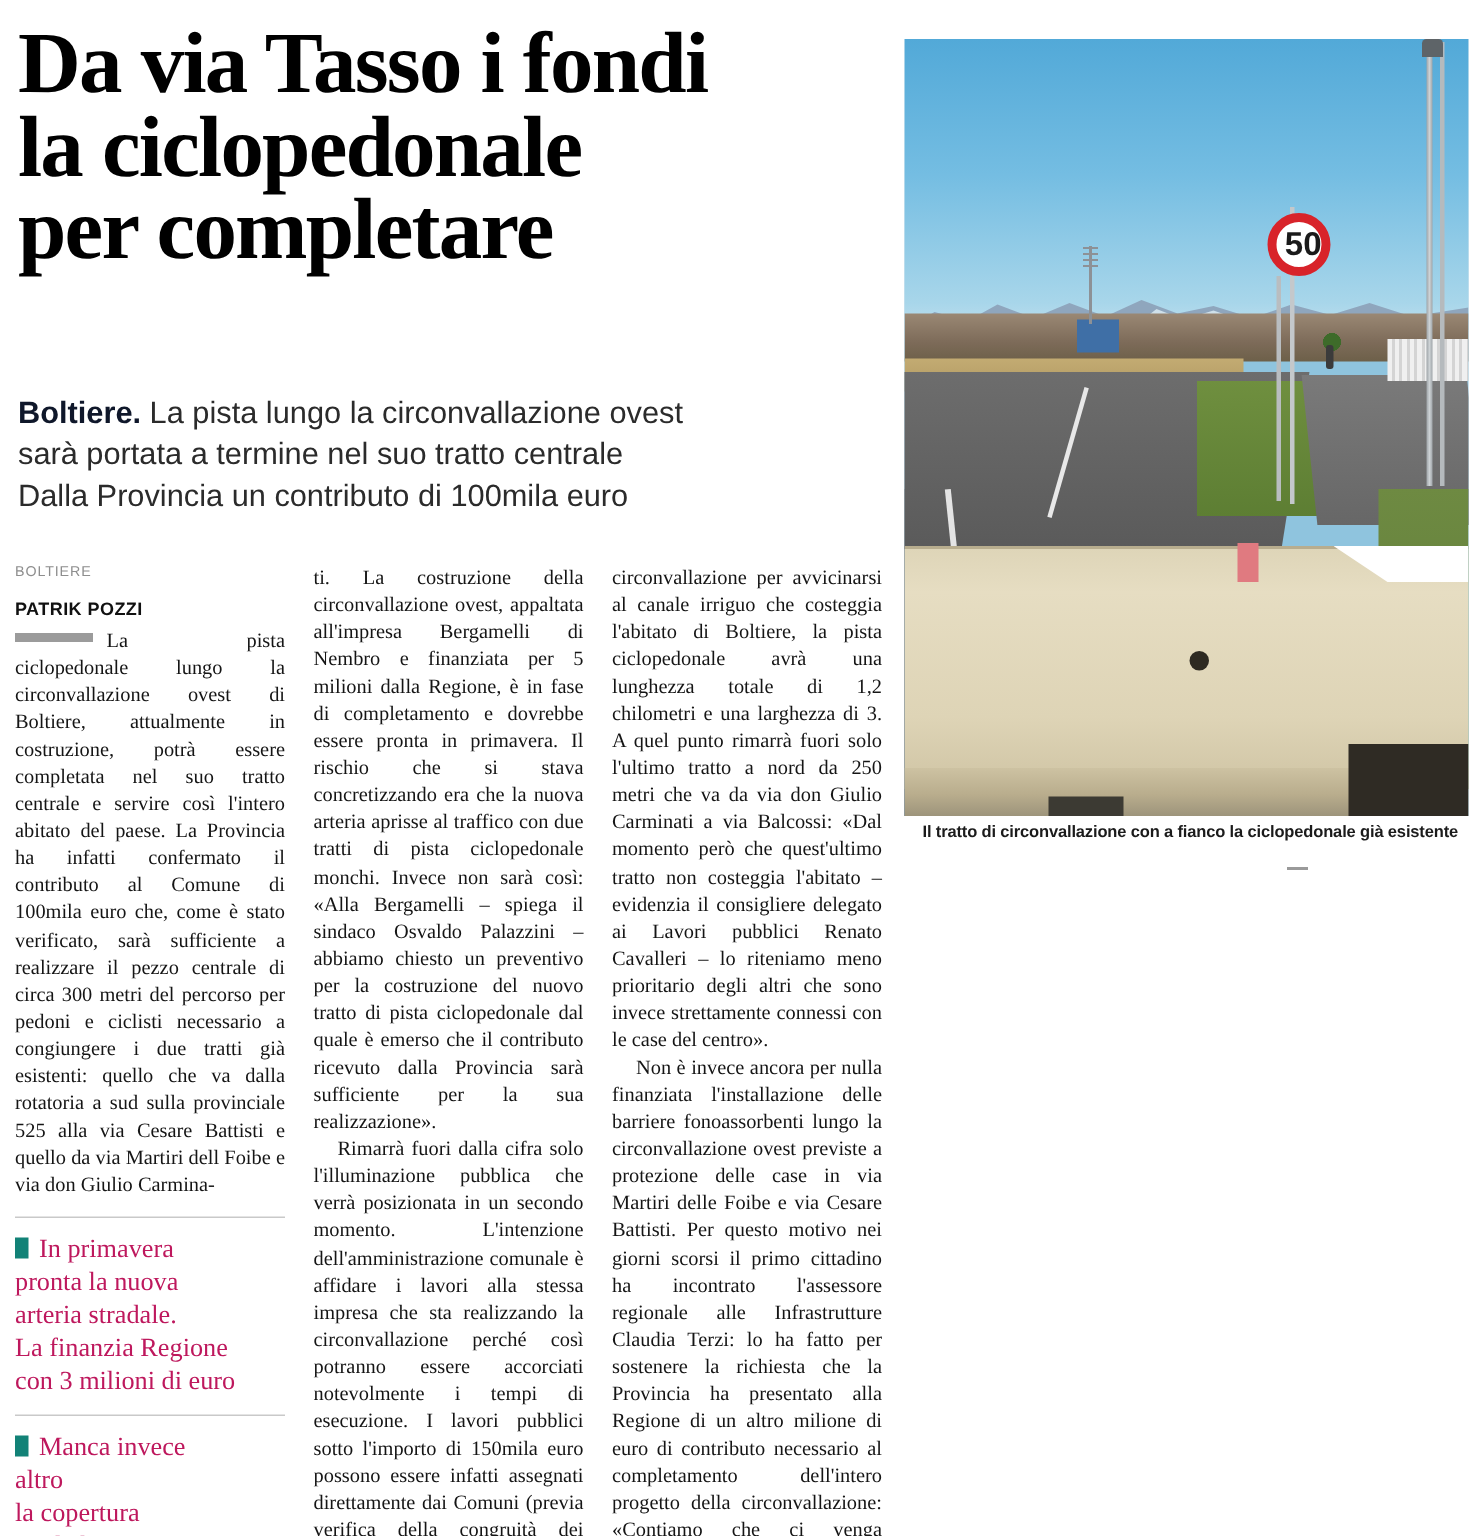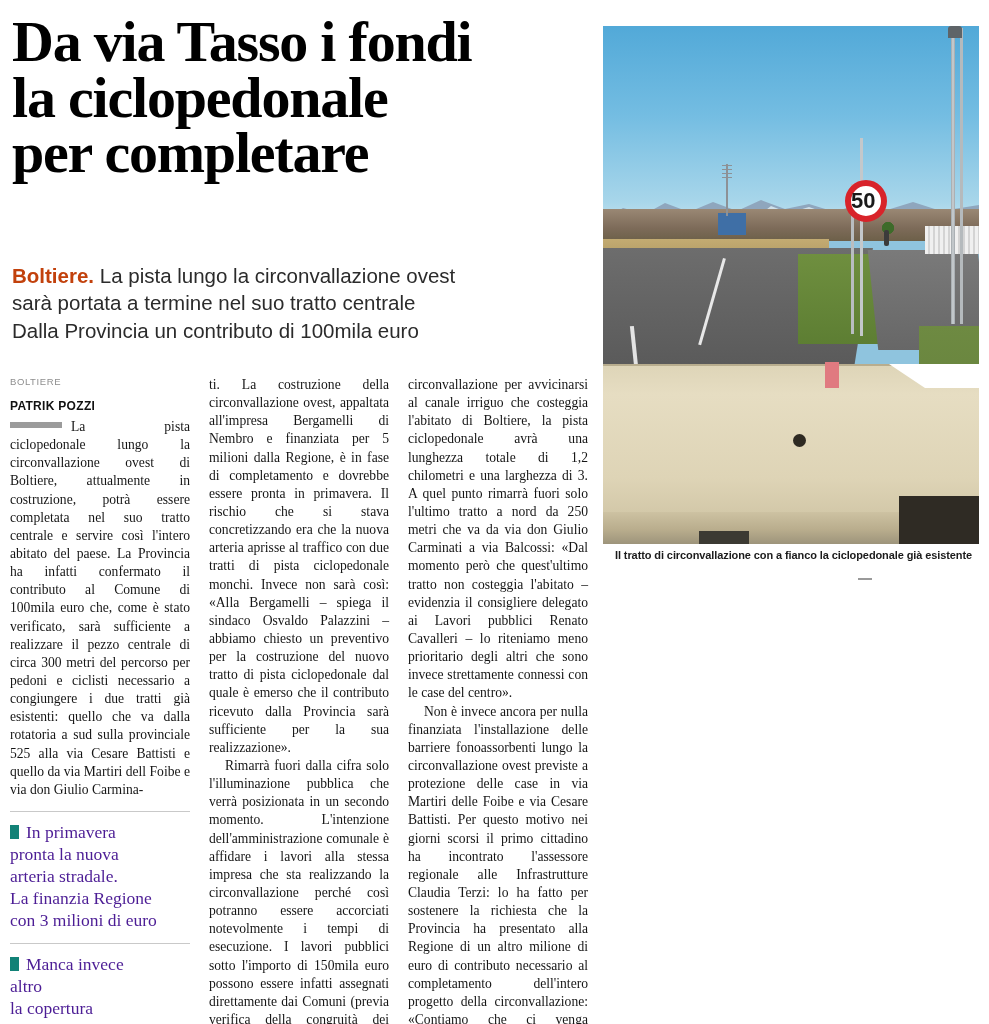--- a/index.html
+++ b/index.html
@@ -49,21 +49,21 @@
     top: 262px;
     width: 585px;
     font-family: "Liberation Sans", sans-serif;
     font-size: 20.5px;
     line-height: 1.34;
     color: #2b2b2b;
     font-stretch: condensed;
   }
   .summary .place {
     font-weight: 700;
-    color: #c2410c;
+    color: #0f172a;
   }
   .summary .sum-line { display: block; }
 
   
   .cols {
     position: absolute;
     left: 10px;
     top: 376px;
     width: 582px;
     height: 640px;
@@ -123,21 +123,21 @@
     width: 180px;
   }
   .highlight {
     width: 180px;
     padding-top: 9px;
   }
   .highlight .hl-text {
     font-family: "Liberation Serif", serif;
     font-size: 17.5px;
     line-height: 1.26;
-    color: #4c1d95;
+    color: #be185d;
   }
   .bullet {
     display: inline-block;
     width: 9px;
     height: 14px;
     background: #128277;
     margin-right: 7px;
     vertical-align: -1px;
   }
   .highlight .hl-ln { display: block; }
@@ -262,22 +262,21 @@
   .speed-sign {
     position: absolute;
     left: 242px; top: 116px;
     width: 42px; height: 42px;
     border-radius: 50%;
     background: #ffffff;
     border: 6px solid #d8232a;
     box-sizing: border-box;
     display: flex;
     align-items: center;
-    justify-content: flex-start;
-    margin-top: 38px;
+    justify-content: flex-end;
   }
   .speed-sign span {
     font-family: "Liberation Sans", sans-serif;
     font-weight: 700;
     font-size: 22px;
     color: #1a1a1a;
     line-height: 1;
   }
   .ped {
     position: absolute;

